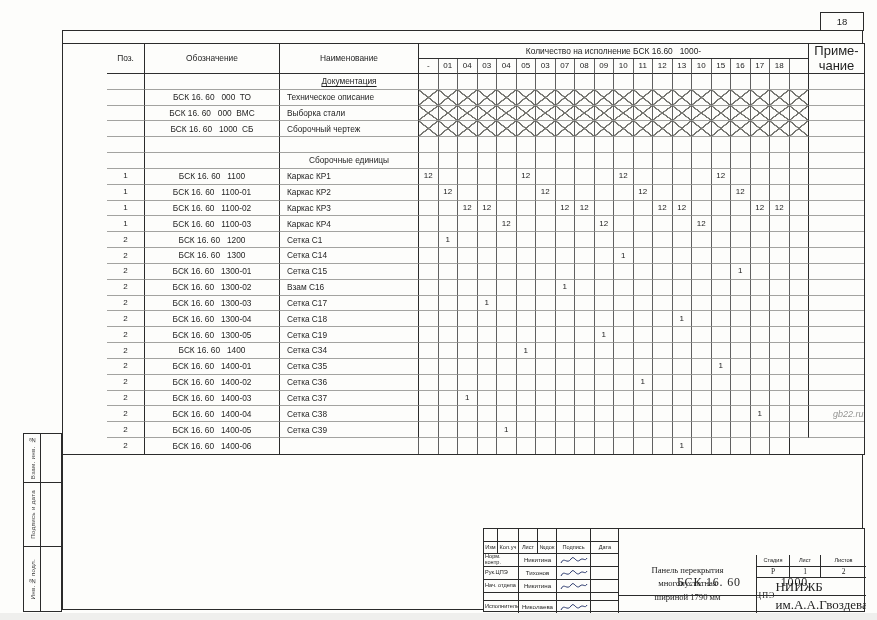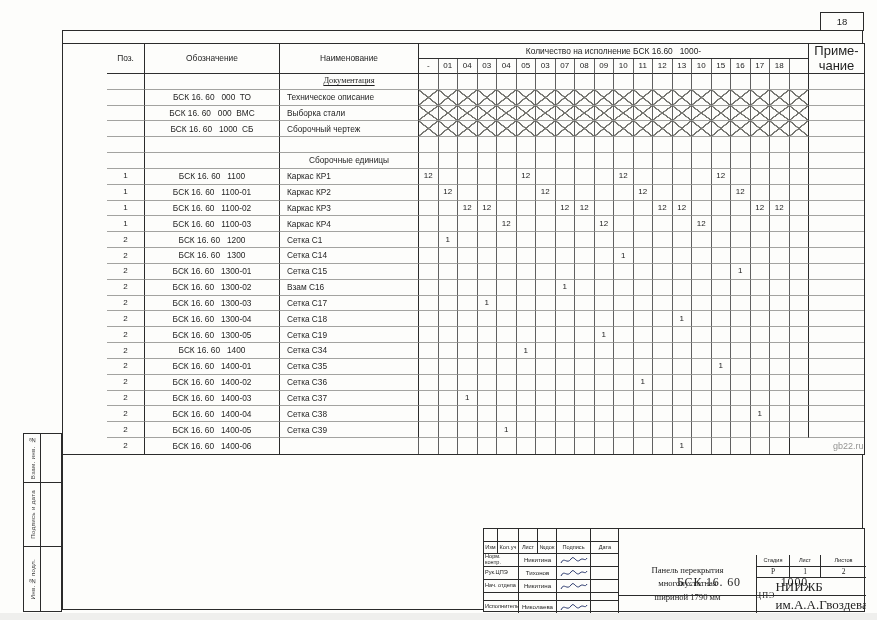--- a/index.html
+++ b/index.html
@@ -36,21 +36,21 @@
     display:flex;align-items:center;justify-content:center;
     font-size:8px;overflow:hidden;line-height:1;
   }
   .c.h{border-bottom:1.2px solid #2f2f2f;font-size:8.4px;}
   .c.major{border-right:1.4px solid #2b2b2b;}
   .c.lastcol{border-right:none;}
   .c.lastrow{border-bottom:none;}
   .c.desig{font-size:8.3px;white-space:pre;}
   .c.nm{justify-content:flex-start;padding-left:7px;font-size:8.3px;white-space:pre;}
   .c.nm.center{justify-content:center;padding-left:0;}
-  .c.nm.uline{text-decoration:underline;text-underline-offset:2px;font-family:Liberation Serif, serif;}
+  .c.nm.uline{text-decoration:underline;text-underline-offset:2px;}
   .c.qty-group{white-space:pre;border-bottom:1px solid #2f2f2f;}
   .c.note-h{flex-direction:column;line-height:1.15;font-size:13px;}
   .c.exec{font-size:8px;color:#222;}
   .c.xm{
     background-image:
       linear-gradient(to top right, transparent 46%, #757570 47%, #757570 52%, transparent 53%),
       linear-gradient(to bottom right, transparent 46%, #757570 47%, #757570 52%, transparent 53%);
   }
 
   
@@ -83,21 +83,21 @@
   .tb-name{left:135px;top:26px;width:138px;height:58px;border-right:1px solid #2b2b2b;
     display:flex;flex-direction:column;align-items:center;justify-content:center;
     font-family:"Liberation Serif", serif;font-size:8.6px;line-height:1.55;color:#232323;}
   .tb-stage{left:273px;top:26px;width:109px;height:58px;display:grid;
     grid-template-columns:33px 31px 45px;grid-template-rows:12px 11px 35px;}
   .tb-stage .tc.val{font-family:"Liberation Serif", serif;font-size:7.5px;}
   .org-cell{flex-direction:row;font-family:"Liberation Serif", serif;line-height:1.35;}
   .org-cell .l1{font-size:8.2px;letter-spacing:1px;}
   .org-cell .l2{font-size:13px;}
 
-  .watermark{left:833px;top:441px;font-size:9px;color:#949492;}
+  .watermark{left:833px;top:409px;font-size:9px;color:#949492;font-style:italic;}
 
   .sig svg{display:block;}
 </style>
 </head>
 <body>
 
 <div class="abs frame"></div>
 <div class="abs pagenum-box">
   <span>18</span>
 </div>

